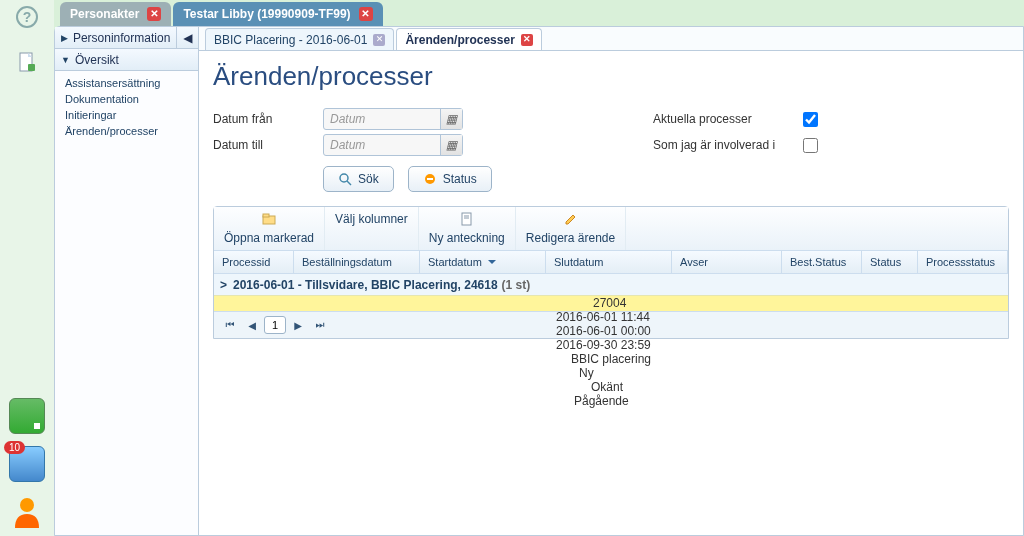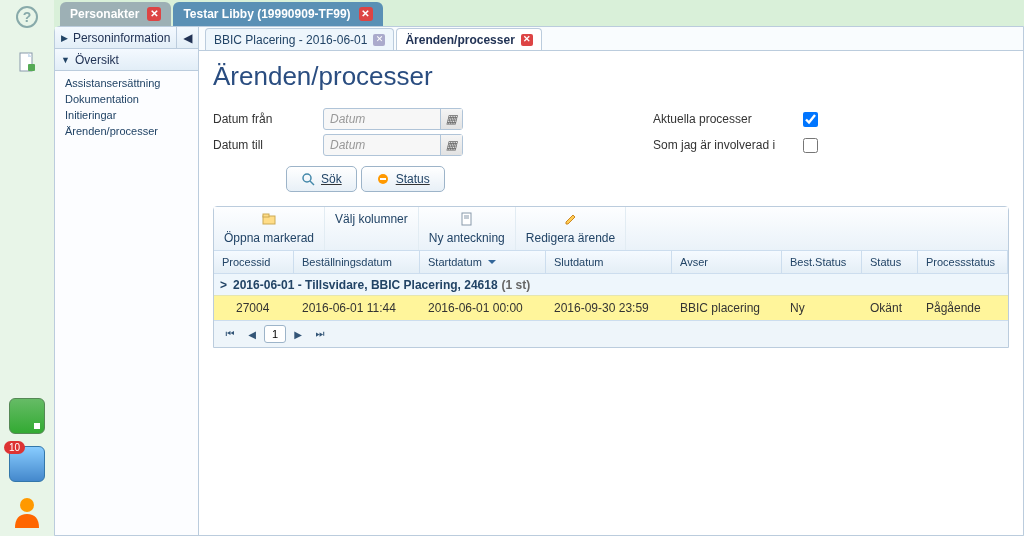--- a/index.html
+++ b/index.html
@@ -53,21 +53,21 @@
 .fcol1 { width: 280px; }
 .frow { display: flex; align-items: center; height: 26px; }
 .flabel { width: 110px; color: #333; font-size: 12px; }
 .date-in { width: 140px; height: 22px; border: 1px solid #b0c4d8; background: #f7f7f7; border-radius: 3px; position: relative; display: flex; align-items: center; padding: 0 22px 0 6px; color: #999; font-style: italic; font-size: 11px; }
 .date-in .cal { position: absolute; right: 0; top: 0; width: 22px; height: 100%; border-left: 1px solid #b0c4d8; background: linear-gradient(#f5f5f5, #e2e2e2); display: flex; align-items: center; justify-content: center; color: #666; cursor: pointer; }
 .fcol2 { margin-left: 160px; }
 .chkrow { display: flex; align-items: center; height: 26px; }
 .chkrow label { width: 150px; font-size: 12px; }
 .chkrow input { width: 15px; height: 15px; }
 
-.btnrow { margin: 8px 0 0 73px; display: flex; gap: 4px; text-decoration: underline; }
+.btnrow { margin: 8px 0 0 110px; display: flex; gap: 14px; }
 .btn { height: 26px; padding: 0 14px; border: 1px solid #9db4c9; border-radius: 5px; background: linear-gradient(#fff, #e8f0f7); color: #246; font-size: 11px; display: inline-flex; align-items: center; gap: 6px; cursor: pointer; }
 .btn .ic { width: 14px; height: 14px; display: inline-flex; align-items: center; justify-content: center; }
 
 .toolbar { margin-top: 14px; border: 1px solid #bcd; border-radius: 4px 4px 0 0; }
 .tb-row { display: flex; background: linear-gradient(#fdfeff, #eaf2f9); }
 .tb-btn { padding: 5px 10px; display: flex; align-items: center; gap: 5px; color: #246; font-size: 11px; cursor: pointer; border-right: 1px solid #e2ecf3; flex-direction: column; }
 .tb-btn .tick { width: 14px; height: 14px; }
 .th-row { display: flex; background: linear-gradient(#f5faff, #e4eef6); border-top: 1px solid #cde; }
 .th { padding: 5px 8px; font-size: 11px; color: #246; border-right: 1px solid #cde; display: flex; align-items: center; gap: 3px; }
 .th.sorted::after { content: ""; border: 4px solid transparent; border-top-color: #369; margin-left: 3px; margin-top: 4px; }
@@ -76,21 +76,21 @@
 .w-start { width: 126px; }
 .w-slut { width: 126px; }
 .w-avs { flex: 1; }
 .w-bstat { width: 80px; }
 .w-stat { width: 56px; }
 .w-pstat { width: 90px; }
 
 .grow { display: flex; align-items: center; background: #eef6fc; height: 22px; padding: 0 6px; color: #246; font-size: 11px; font-weight: bold; border-top: 1px solid #cde; cursor: pointer; }
 .grow .exp { margin-right: 6px; color: #246; }
 .grow .cnt { font-weight: bold; color: #666; margin-left: 4px; }
-.drow { display: flex; background: #fff59b; height: 25px; align-items: center; font-size: 11px; border-top: 1px solid #e6e6b0; }
+.drow { display: flex; background: #fff59b; height: 16px; align-items: center; font-size: 11px; border-top: 1px solid #e6e6b0; flex-direction: column; }
 .drow > div { padding: 0 8px; }
 .drow .w-proc { padding-left: 22px; }
 
 .pager { display: flex; align-items: center; gap: 2px; padding: 4px 6px; background: #eef5fa; border-top: 1px solid #cde; }
 .pg-btn { width: 20px; height: 18px; display: flex; align-items: center; justify-content: center; border: 1px solid transparent; border-radius: 3px; cursor: pointer; color: #357; font-size: 10px; }
 .pg-num { width: 22px; height: 18px; border: 1px solid #9db4c9; border-radius: 3px; text-align: center; font-size: 11px; background: #fff; }
 </style>
 </head>
 <body>
 

